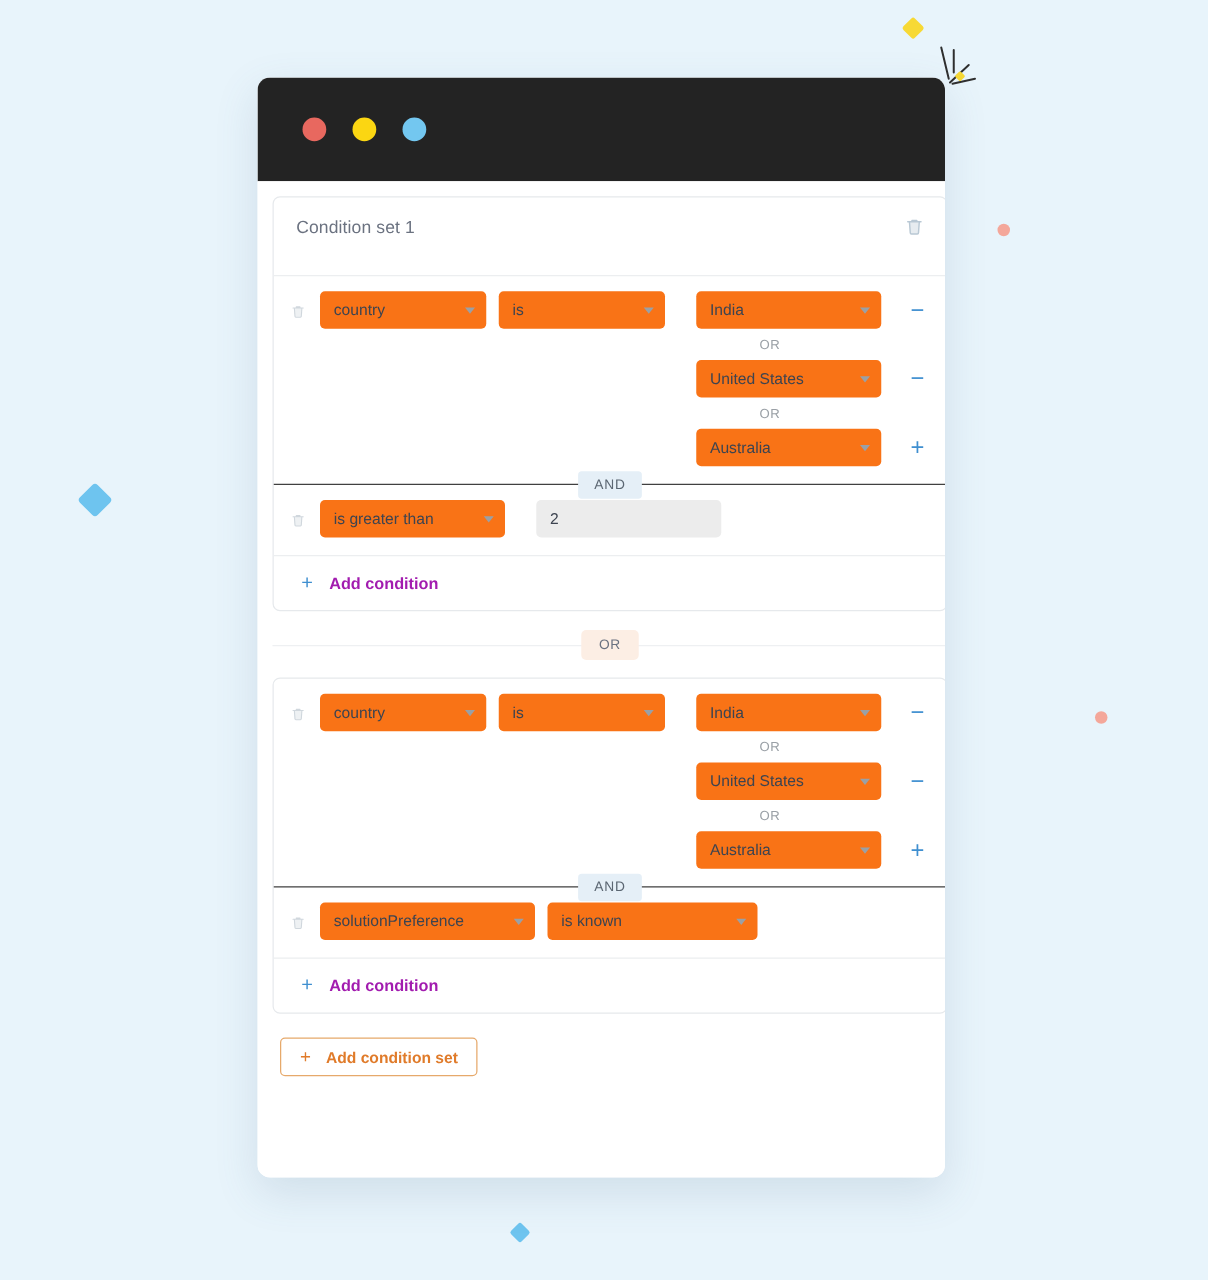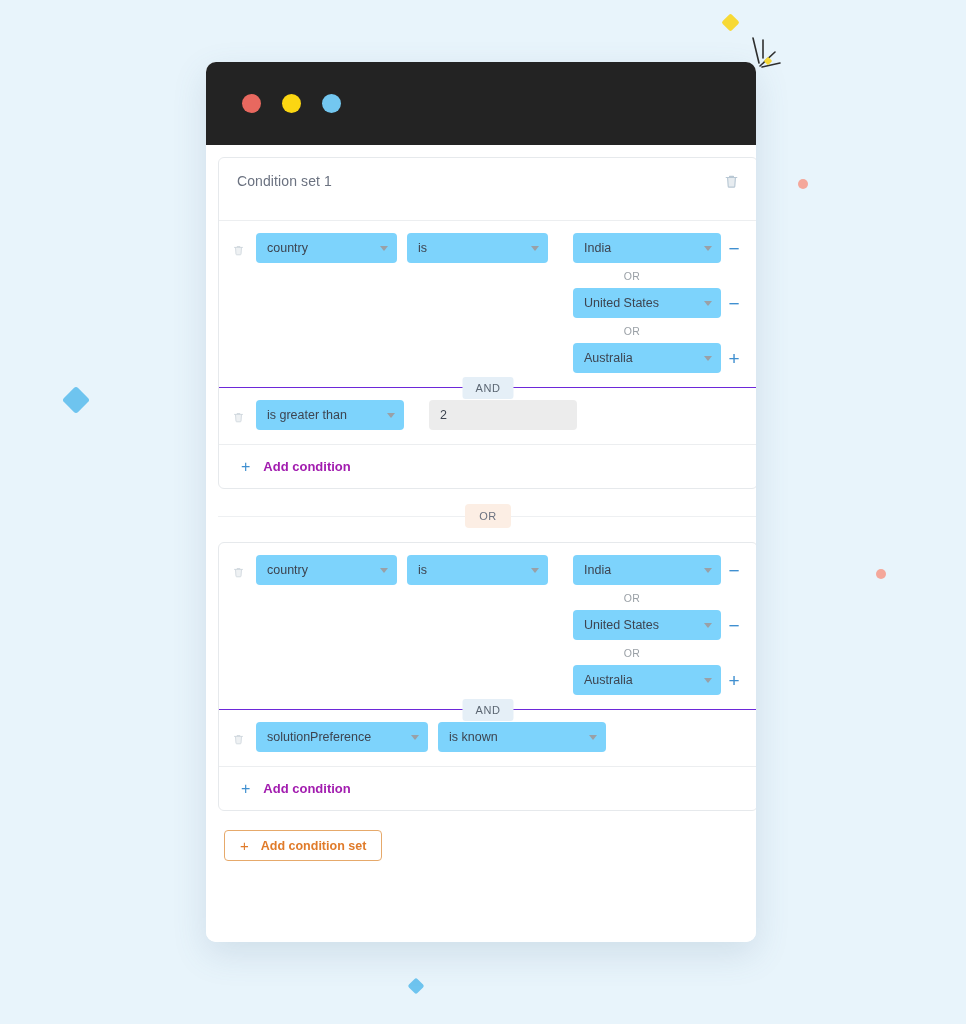--- a/index.html
+++ b/index.html
@@ -124,21 +124,21 @@
   .row-trash {
     width: 14px; height: 14px;
     margin-top: 10px;
     flex: 0 0 auto;
     opacity: .55;
     cursor: pointer;
   }
 
   .sel {
     height: 30px;
-    background: #7dd3fc;
+    background: #f97316;
     border-radius: 4px;
     display: flex;
     align-items: center;
     justify-content: space-between;
     padding: 0 9px 0 11px;
     font-size: 12.5px;
     color: #3d4450;
     cursor: pointer;
     user-select: none;
   }
@@ -156,21 +156,21 @@
     display: flex; align-items: center;
     padding-left: 11px;
     font-size: 12.5px;
     color: #3d4450;
   }
 
   .val-col { display: flex; flex-direction: column; }
   .val-line {
     display: flex;
     align-items: center;
-    gap: 6px;
+    gap: 22px;
     padding-left: 15px;
   }
   .or-mini {
     font-size: 10.5px;
     color: #9aa0a6;
     letter-spacing: .5px;
     text-align: center;
     width: 148px;
     padding: 7px 0 6px;
   }
@@ -182,21 +182,21 @@
     text-align: center;
     cursor: pointer;
     font-weight: 500;
   }
   .pm-spacer { width: 14px; }
 
   
   .and-wrap {
     position: relative;
     height: 1px;
-    background: #6d28d9;
+    background: #404040;
     margin: 0;
   }
   .and-badge {
     position: absolute;
     left: 50%;
     top: 50%;
     transform: translate(-50%, -50%);
     background: #e5eff7;
     color: #5b6672;
     font-size: 11px;

